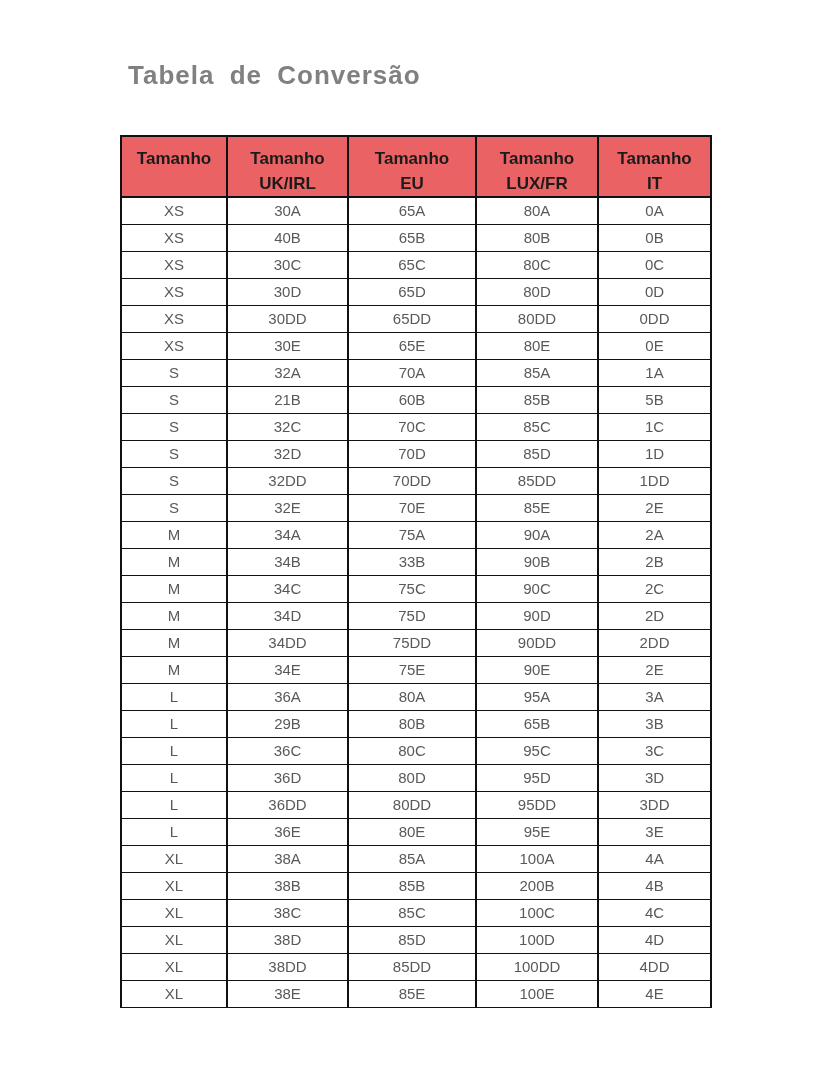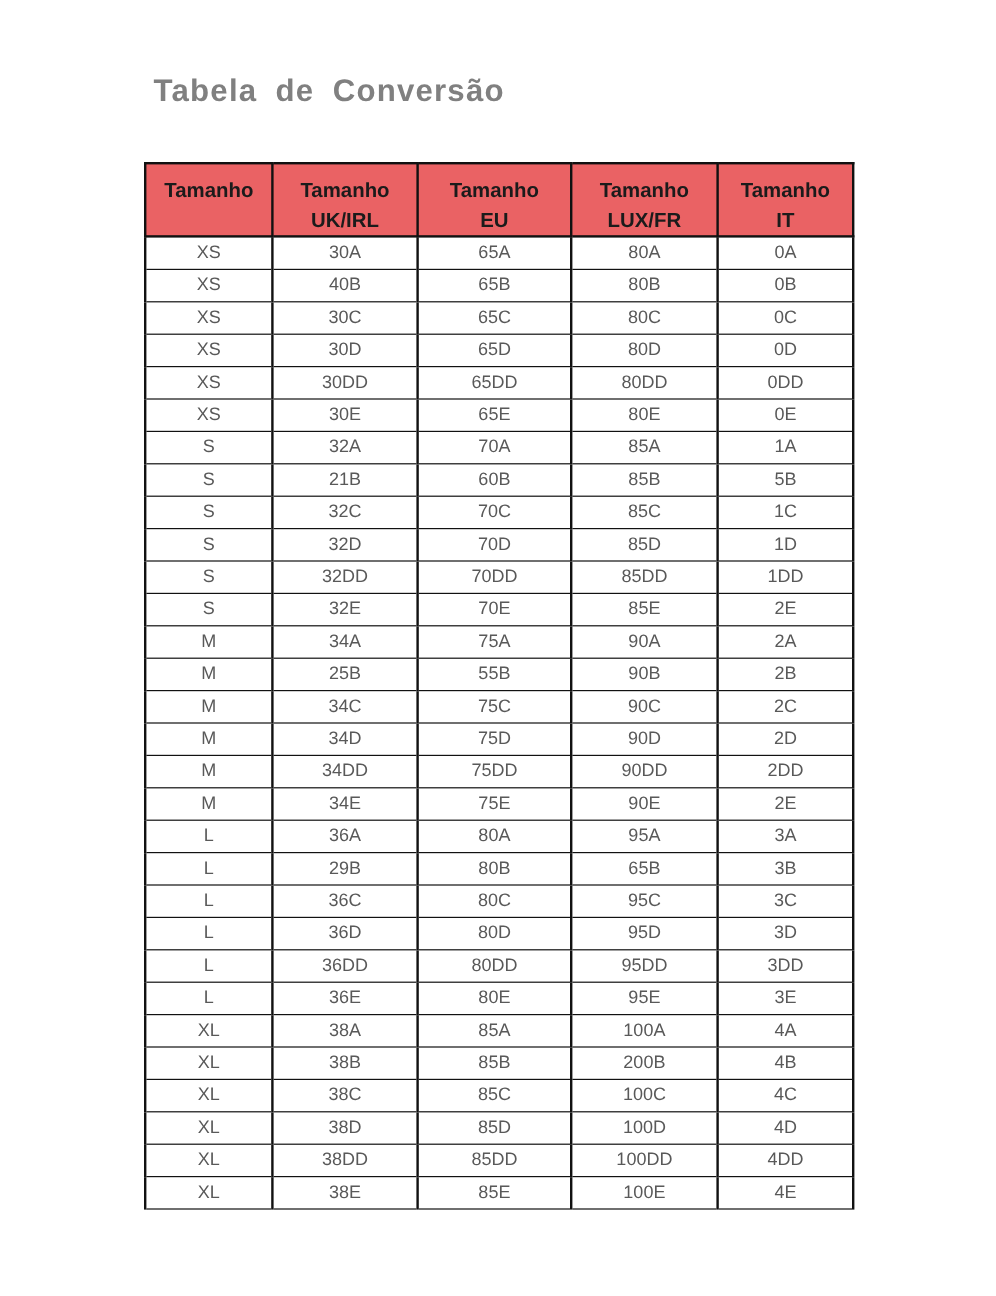--- a/index.html
+++ b/index.html
@@ -201,22 +201,22 @@
         </tr>
         <tr>
           <td>M</td>
           <td>34A</td>
           <td>75A</td>
           <td>90A</td>
           <td>2A</td>
         </tr>
         <tr>
           <td>M</td>
-          <td>25B</td>
-          <td>55B</td>
+          <td>34B</td>
+          <td>33B</td>
           <td>90B</td>
           <td>2B</td>
         </tr>
         <tr>
           <td>M</td>
           <td>34C</td>
           <td>75C</td>
           <td>90C</td>
           <td>2C</td>
         </tr>

